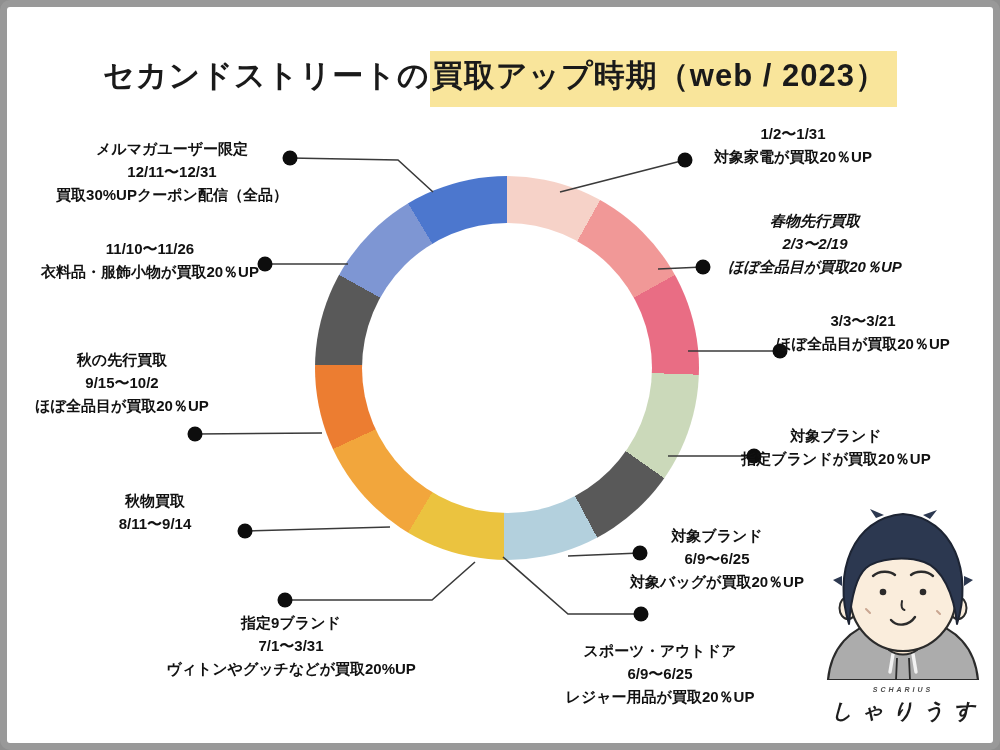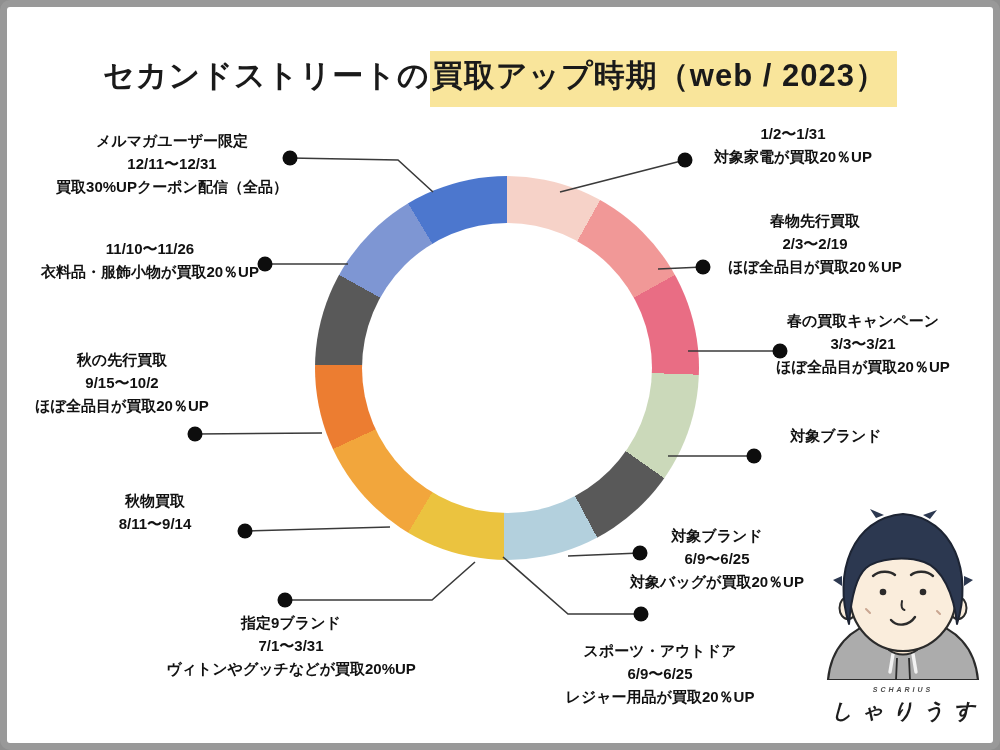--- a/index.html
+++ b/index.html
@@ -89,32 +89,32 @@
     <g>
       <polyline points="283,151 391,153 426,185"></polyline>
           <circle cx="283" cy="151" r="7.5" fill="#0d0d0d" stroke="none"></circle>
         </g>
   </svg>
 
   <div class="callout" style="left:786px;top:115px;">
     <div>1/2〜1/31</div>
     <div>対象家電が買取20％UP</div>
   </div>
-  <div class="callout" style="left:808px;top:202px;">
+  <div class="callout" style="left:808px;top:202px;font-style:italic;">
     <div>春物先行買取</div>
     <div>2/3〜2/19</div>
     <div>ほぼ全品目が買取20％UP</div>
   </div>
   <div class="callout" style="left:856px;top:302px;">
-    <div>春の買取キャンペーン</div>
     <div>3/3〜3/21</div>
     <div>ほぼ全品目が買取20％UP</div>
   </div>
   <div class="callout" style="left:829px;top:417px;">
     <div>対象ブランド</div>
+    <div>指定ブランドが買取20％UP</div>
   </div>
   <div class="callout" style="left:710px;top:517px;">
     <div>対象ブランド</div>
     <div>6/9〜6/25</div>
     <div>対象バッグが買取20％UP</div>
   </div>
   <div class="callout" style="left:653px;top:632px;">
     <div>スポーツ・アウトドア</div>
     <div>6/9〜6/25</div>
     <div>レジャー用品が買取20％UP</div>
@@ -130,21 +130,21 @@
   </div>
   <div class="callout" style="left:115px;top:341px;">
     <div>秋の先行買取</div>
     <div>9/15〜10/2</div>
     <div>ほぼ全品目が買取20％UP</div>
   </div>
   <div class="callout" style="left:143px;top:230px;">
     <div>11/10〜11/26</div>
     <div>衣料品・服飾小物が買取20％UP</div>
   </div>
-  <div class="callout" style="left:165px;top:122px;">
+  <div class="callout" style="left:165px;top:130px;">
     <div>メルマガユーザー限定</div>
     <div>12/11〜12/31</div>
     <div>買取30%UPクーポン配信（全品）</div>
   </div>
 
   <div class="mascot">
     <svg width="170" height="172" viewBox="0 0 170 172">
 
       <path d="M10,172 C13,139 33,120 59,114 L111,114 C137,120 157,139 160,172 Z" fill="#ACACAC" stroke="#2b2b2b" stroke-width="2.2" stroke-linejoin="round"></path>
 

